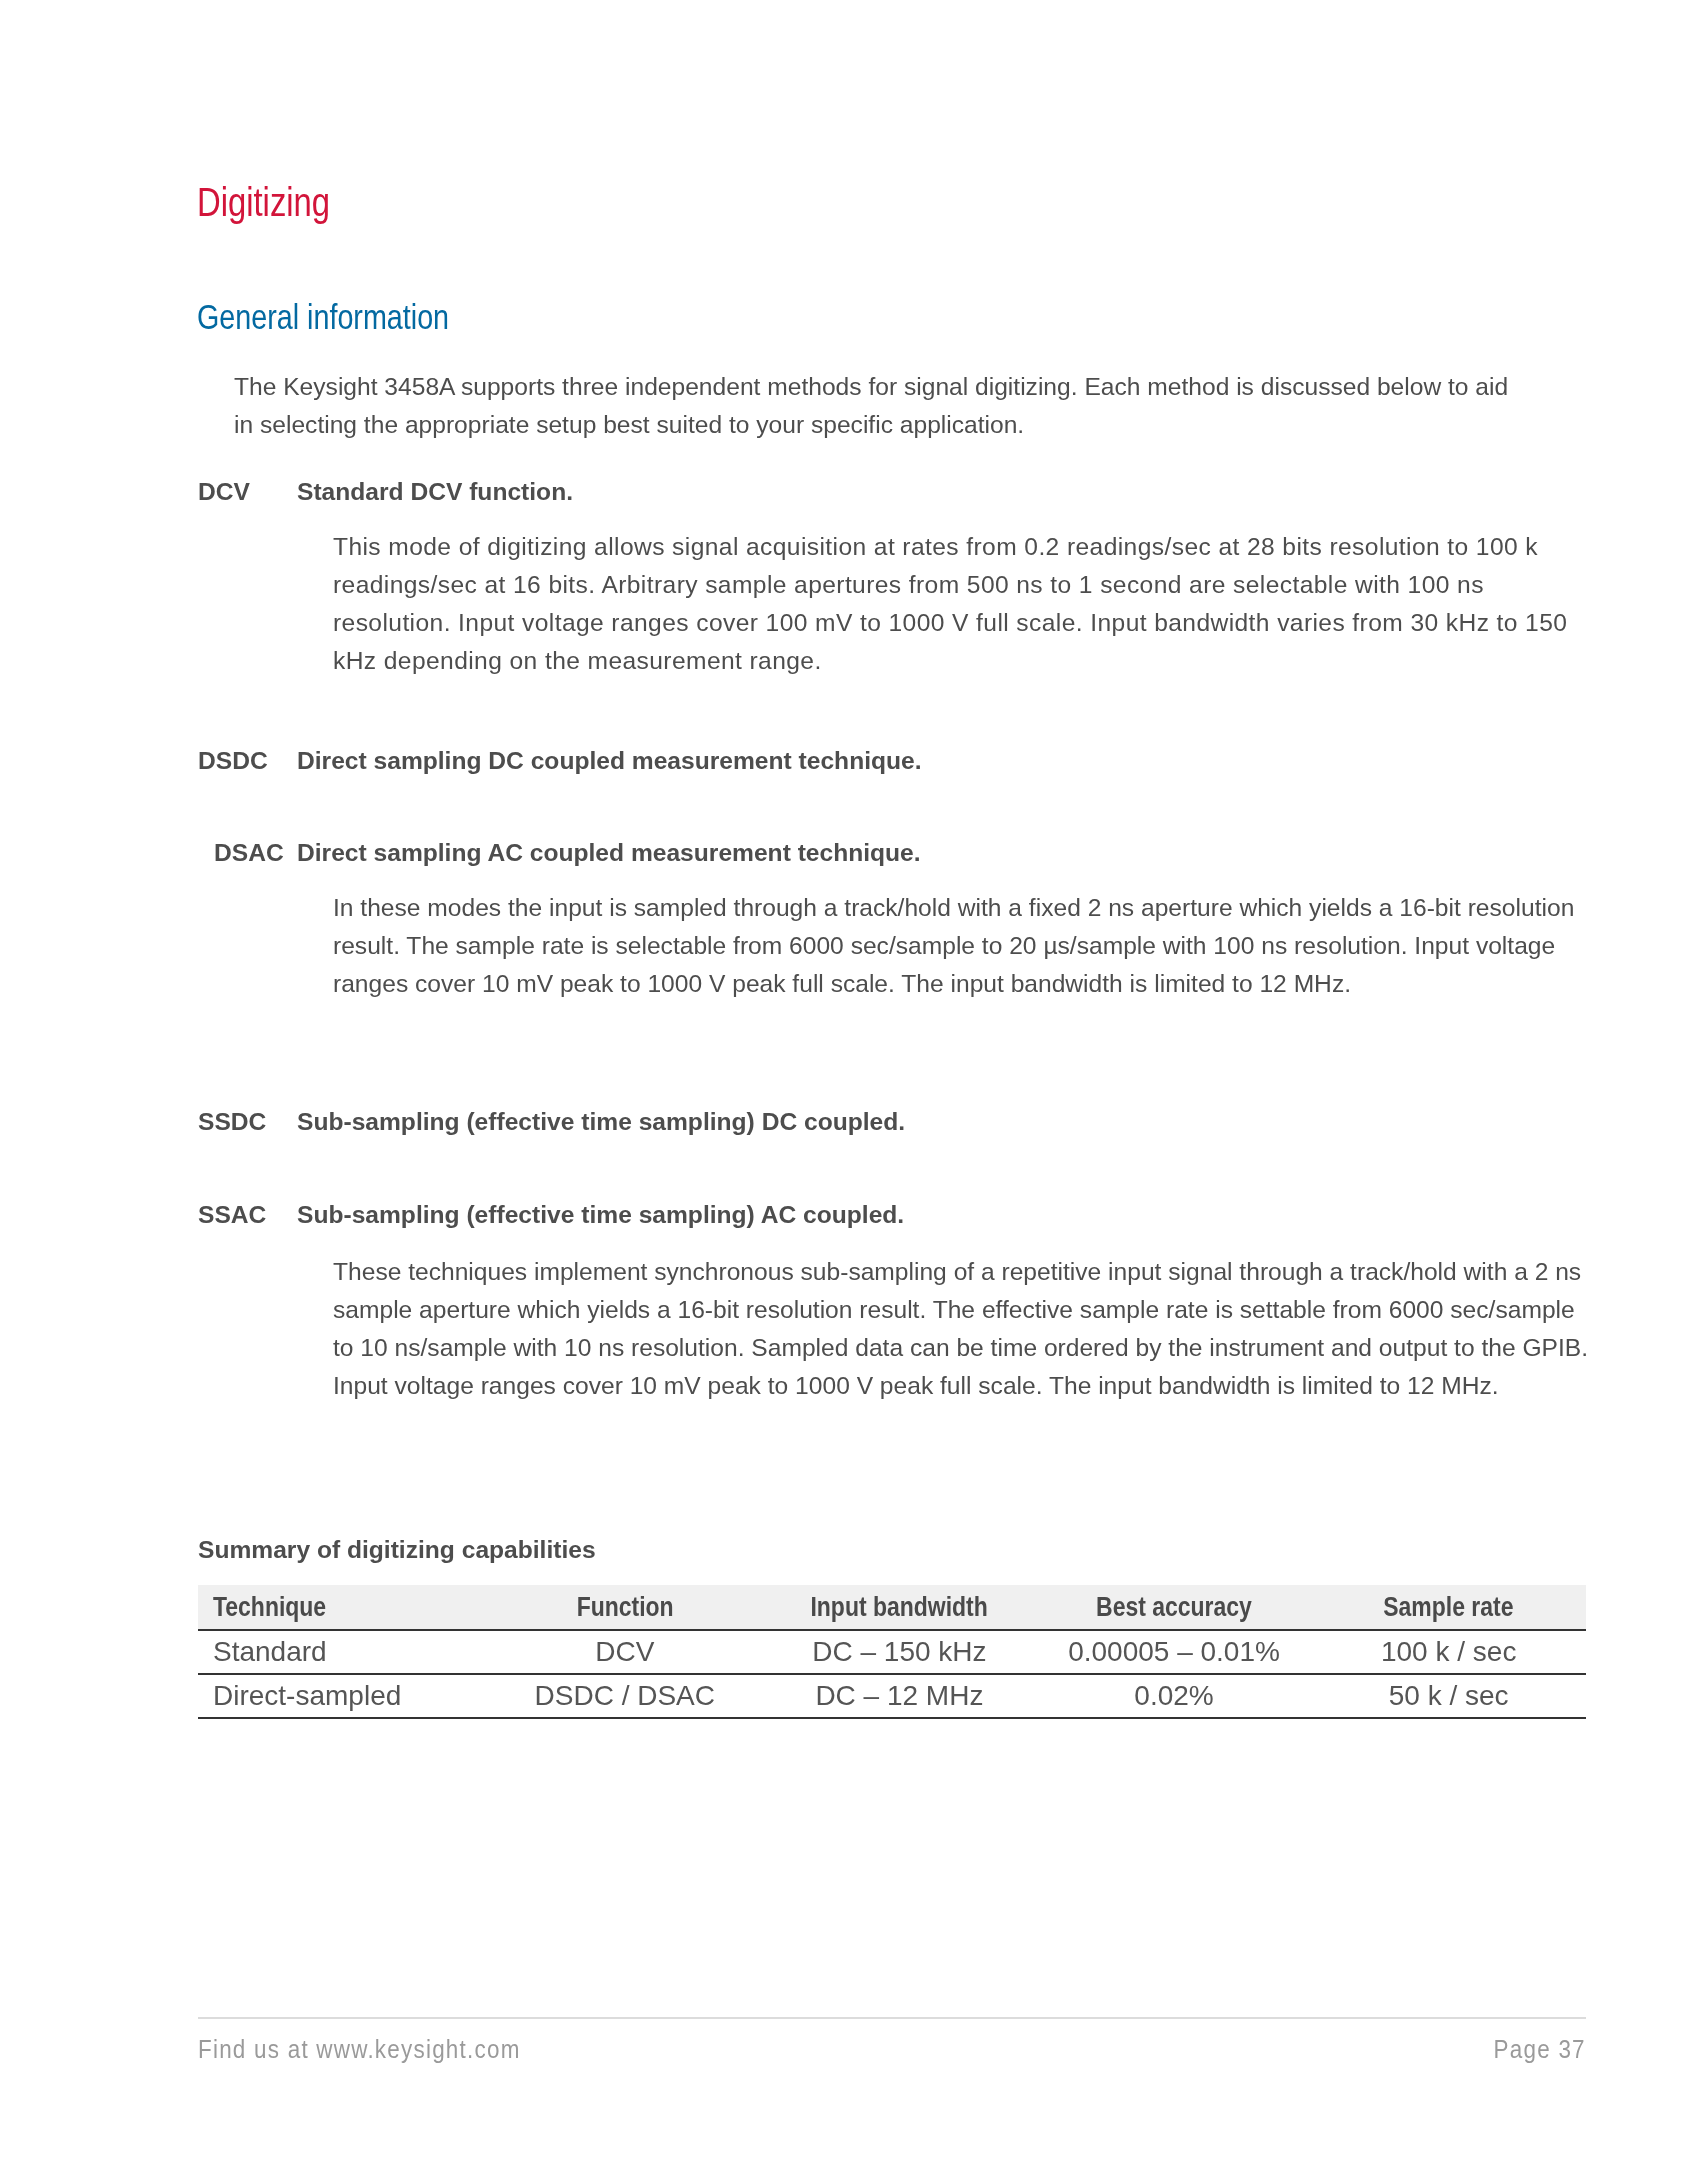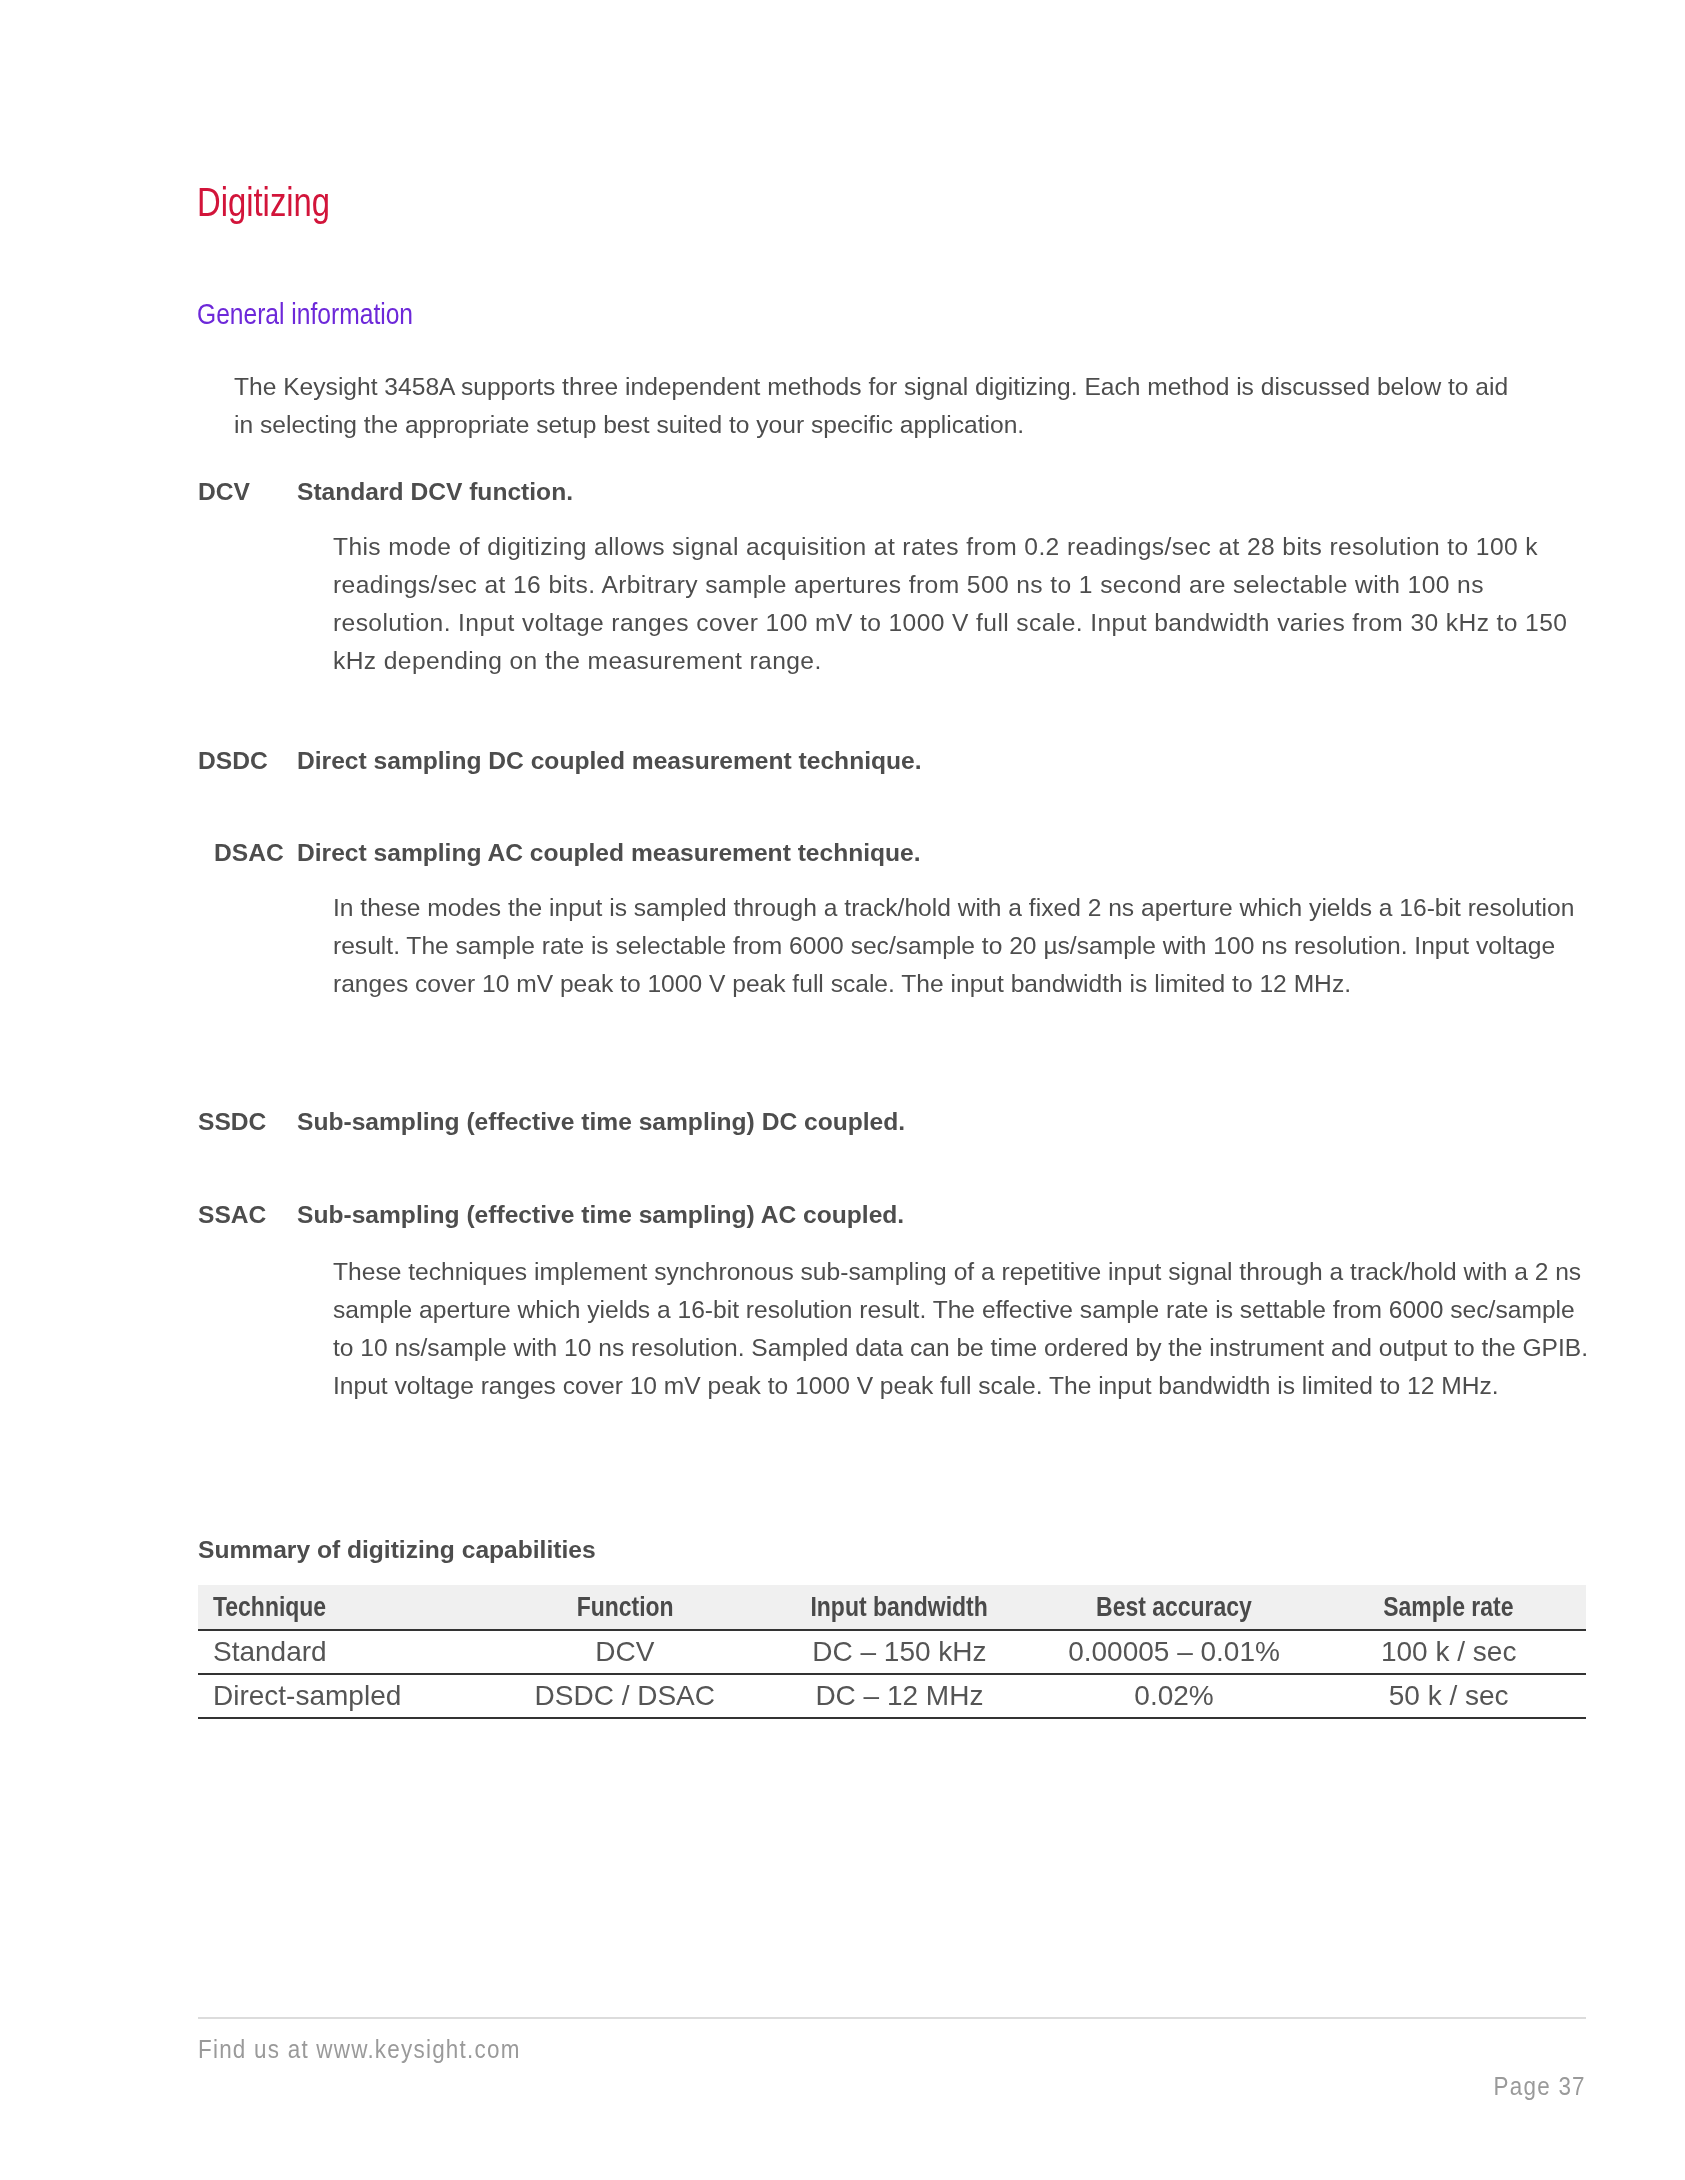--- a/index.html
+++ b/index.html
@@ -2,21 +2,21 @@
 <html style="font-size:14px"><head>
 <meta charset="utf-8">
 <style>
   html, body { margin: 0; padding: 0; background: #ffffff; }
   body { width: 1685px; height: 2180px; position: relative; overflow: hidden;
          font-family: "Liberation Sans", sans-serif; color: #4d4d4d; }
   .abs { position: absolute; white-space: nowrap; }
   .cond { display: inline-block; transform-origin: left top; transform: scaleX(0.82); }
 
   #title { left: 197px; top: 182px; font-size: 40px; color: #d2143a; line-height: 1; }
-  #subtitle { left: 197px; top: 299px; font-size: 30px; color: #6d28d9; line-height: 1; }
+  #subtitle { left: 197px; top: 299px; font-size: 35px; color: #0369a1; line-height: 1; }
 
   .body-text { font-size: 24.6px; line-height: 38px; color: #4d4d4d; }
   #intro { left: 198px; top: 368px; }
 
   .term-row { font-size: 24.6px; font-weight: bold; color: #4d4d4d; line-height: 1; }
   .term-code { left: 198px; }
   .term-title { left: 297px; }
   .para { left: 297px; width: 1264px; white-space: normal; margin-left: 36px; }
   #dcv-para { letter-spacing: 0.4px; }
 
@@ -29,21 +29,21 @@
   #summary-table th .cond { transform-origin: center top; }
   #summary-table tbody tr { height: 44px; }
   #summary-table td { border-bottom: 2.6px solid #333333; }
   #summary-table .first { text-align: left; padding-left: 15px; }
   #summary-table th.first .cond { transform-origin: left top; }
 
   #footer-rule { position: absolute; left: 198px; top: 2017px; width: 1388px; height: 1.8px; background: #dcdcdc; }
   .footer-text { top: 2037px; font-size: 25.5px; color: #9a9a9a; letter-spacing: 1.4px; line-height: 1; }
   .footer-text .cond { transform: scaleX(0.88); }
   #footer-left { left: 198px; }
-  #footer-right { right: 99px; margin-top: 37px; }
+  #footer-right { right: 99px; }
   #footer-right .cond { transform-origin: right top; }
 </style>
 </head>
 <body>
 
 <div class="abs" id="title"><span class="cond">Digitizing</span></div>
 <div class="abs" id="subtitle"><span class="cond">General information</span></div>
 
 <div class="abs body-text para" id="intro" style="left:198px;width:1299px;">The Keysight 3458A supports three independent methods for signal digitizing. Each method is discussed below to aid in selecting the appropriate setup best suited to your specific application.</div>
 

